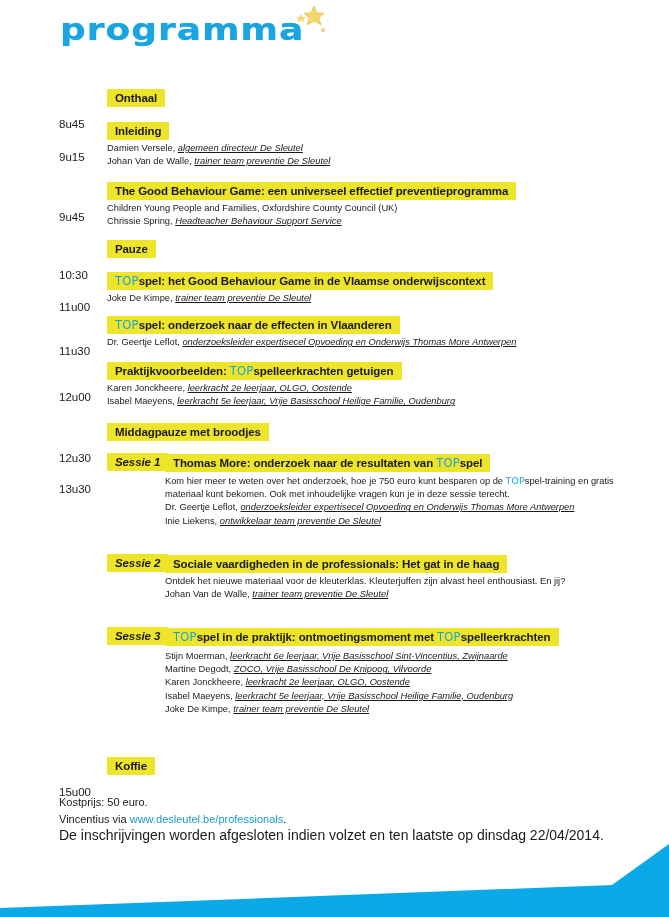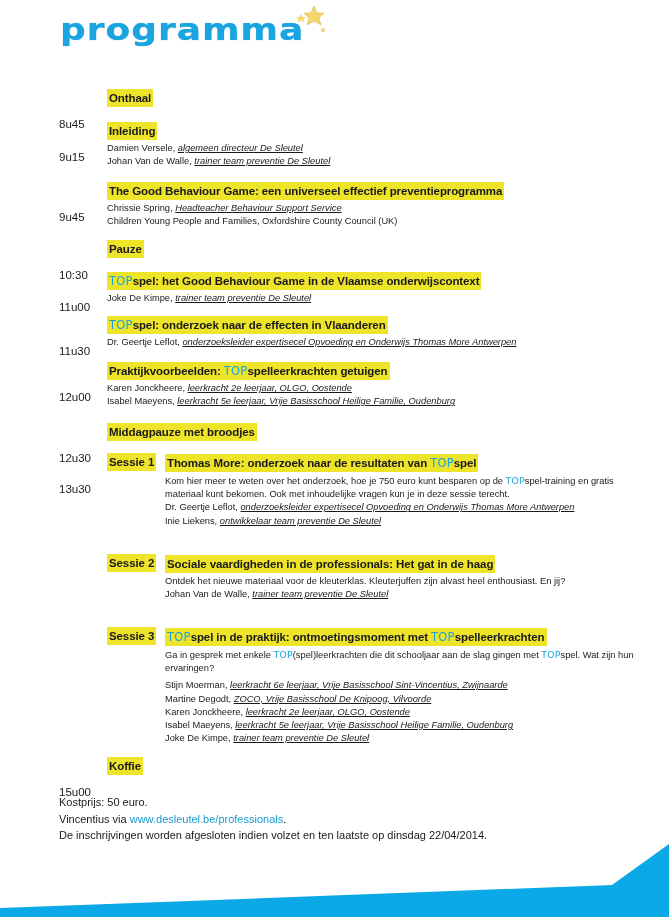--- a/index.html
+++ b/index.html
@@ -16,33 +16,33 @@
     text-shadow: 0 0 1px #1aa5e0;
   }
   .stars { position: absolute; left: 232px; top: -4px; }
 
   .prog { position: absolute; left: 59px; top: 88px; width: 590px; }
   .item { position: relative; margin-bottom: 0; }
   .time { position: absolute; left: 0; top: 12px; font-size: 11.5px; line-height: 18px; margin-top: 15px; }
   .content { margin-left: 48px; }
   .hl {
     background: #eee42a; font-weight: bold; font-size: 11.5px; line-height: 16px;
-    padding: 1px 2px; display: inline-block; letter-spacing: -0.1px;
+    padding: 1px 8px; display: inline-block; letter-spacing: -0.1px;
   }
   .sub { font-size: 9.3px; line-height: 13.2px; margin-top: 2px; }
   .sub i { font-style: italic; text-decoration: underline; }
   .top {
     color: #1aa5e0; font-weight: 400; font-family: "DejaVu Sans", sans-serif;
     letter-spacing: 0.2px;
   }
   .session-row { position: relative; }
-  .sess-label { position: absolute; left: 48px; top: 0; }
+  .sess-label { position: absolute; left: 48px; top: 0; font-style: italic; }
   .sess-content { margin-left: 106px; }
   .footer { position: absolute; left: 59px; top: 794px; font-size: 11px; line-height: 16.5px; }
-  .footer .small { font-size: 11px; }
+  .footer .small { font-size: 14px; }
   .link { color: #1a9bcf; }
   .wave { position: absolute; left: 0; bottom: 0; }
 </style>
 </head>
 <body>
 
 <div class="title-wrap">
   <span class="title">programma</span>
   <svg class="stars" width="40" height="48" viewBox="0 0 40 48">
     <polygon points="22,2 25,9 32,9 27,14 29,21 22,17 15,21 17,14 12,9 19,9" fill="#f5d76e" stroke="#e0b530" stroke-width="0.6"></polygon>
@@ -67,22 +67,22 @@
         <div><span>Johan Van de Walle, </span><i>trainer team preventie De Sleutel</i></div>
       </div>
     </div>
   </div>
 
   <div class="item" style="height:58px">
     <span class="time">9u45</span>
     <div class="content">
       <span class="hl">The Good Behaviour Game: een universeel effectief preventieprogramma</span>
       <div class="sub">
+        <div><span>Children Young People and Families, Oxfordshire County Council (UK)</span></div>
         <div><span>Chrissie Spring, </span><i>Headteacher Behaviour Support Service</i></div>
-        <div><span>Children Young People and Families, Oxfordshire County Council (UK)</span></div>
       </div>
     </div>
   </div>
 
   <div class="item" style="height:32px">
     <span class="time">10:30</span>
     <div class="content"><span class="hl">Pauze</span></div>
   </div>
 
   <div class="item" style="height:44px">
@@ -146,23 +146,20 @@
         <div class="sub" style="margin-top:0">
           <div><span>Johan Van de Walle, </span><i>trainer team preventie De Sleutel</i></div>
         </div>
       </div>
     </div>
 
     <div class="session-row" style="height:129px">
       <span class="hl sess-label">Sessie 3</span>
       <div class="sess-content">
         <span class="hl"><span class="top">TOP</span><span>spel in de praktijk: ontmoetingsmoment met </span><span class="top">TOP</span><span>spelleerkrachten</span></span>
-        <div class="sub">
-          <span>Ga in gesprek met enkele </span><span class="top">TOP</span><span>(spel)leerkrachten die dit schooljaar aan de slag gingen met </span><span class="top">TOP</span><span>spel. Wat zijn hun ervaringen?</span>
-        </div>
         <div class="sub" style="margin-top:4px">
           <div><span>Stijn Moerman, </span><i>leerkracht 6e leerjaar, Vrije Basisschool Sint-Vincentius, Zwijnaarde</i></div>
           <div><span>Martine Degodt, </span><i>ZOCO, Vrije Basisschool De Knipoog, Vilvoorde</i></div>
           <div><span>Karen Jonckheere, </span><i>leerkracht 2e leerjaar, OLGO, Oostende</i></div>
           <div><span>Isabel Maeyens, </span><i>leerkracht 5e leerjaar, Vrije Basisschool Heilige Familie, Oudenburg</i></div>
           <div><span>Joke De Kimpe, </span><i>trainer team preventie De Sleutel</i></div>
         </div>
       </div>
     </div>
   </div>

